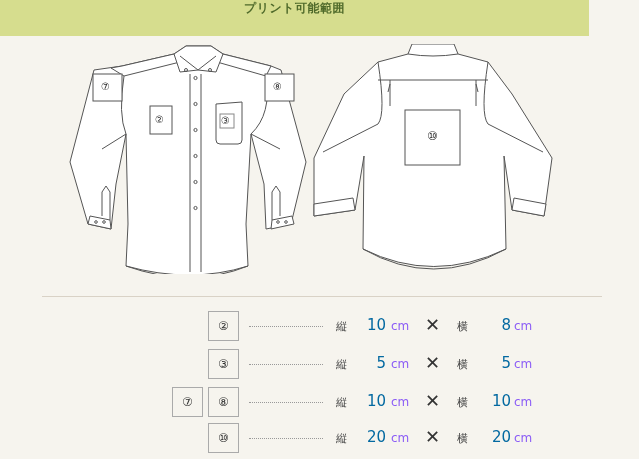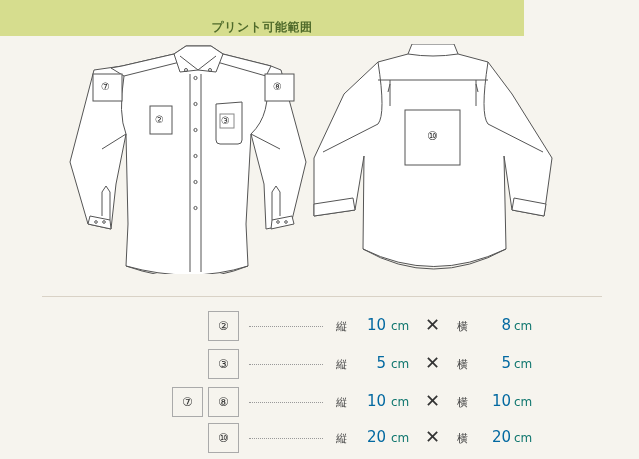--- a/index.html
+++ b/index.html
@@ -4,23 +4,23 @@
 <style>
   html, body { margin: 0; padding: 0; }
   body {
     width: 639px; height: 459px; overflow: hidden;
     background: #f6f4ee;
     font-family: "DejaVu Sans", "Liberation Sans", sans-serif;
     color: #333;
     position: relative;
   }
   .header {
-    position: absolute; left: 0; top: 0; width: 524px; height: 36px;
+    position: absolute; left: 0; top: 0; width: 589px; height: 36px;
     background: #d6dd8e;
-    display: flex; align-items: flex-end; justify-content: center;
+    display: flex; align-items: flex-start; justify-content: center;
   }
   .header-title {
     font-size: 12px; font-weight: bold; color: #4f6a2a; letter-spacing: 0.5px;
   }
   .shirt-front { position: absolute; left: 66px; top: 44px; }
   .shirt-back { position: absolute; left: 308px; top: 44px; }
   .divider {
     position: absolute; left: 42px; top: 296px; width: 560px; height: 1px;
     background: #d9d2c6;
   }
@@ -30,21 +30,21 @@
     border: 1px solid #aaa; box-sizing: border-box;
     display: flex; align-items: center; justify-content: center;
     font-size: 12px; color: #333; background: transparent;
   }
   .leader {
     position: absolute; left: 249px; top: 15px; width: 74px; height: 0;
     border-top: 1px dotted #999;
   }
   .lbl { position: absolute; font-size: 11px; color: #444; top: 8px; }
   .num { position: absolute; font-size: 15px; color: #0369a1; top: 5px; text-align: right; width: 30px; }
-  .unit { position: absolute; font-size: 12px; color: #0f766e; top: 8px; }
+  .unit { position: absolute; font-size: 12px; color: #8b5cf6; top: 8px; }
   .times { position: absolute; left: 425px; top: 3px; font-size: 18px; color: #333; }
 </style>
 </head>
 <body>
 
 <div class="header">
   <span class="header-title">プリント可能範囲</span>
 </div>
 
 <div class="shirt-front">

